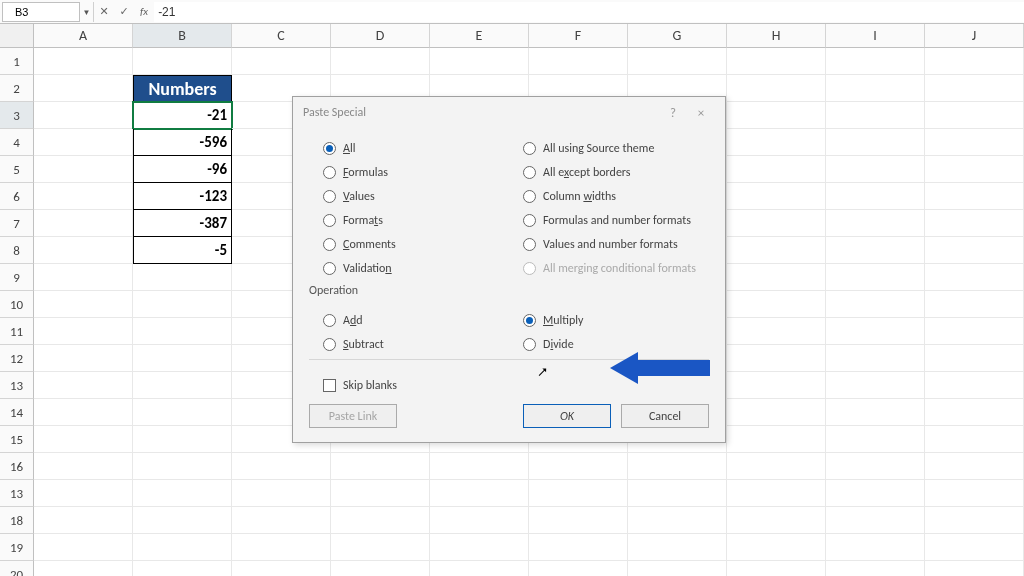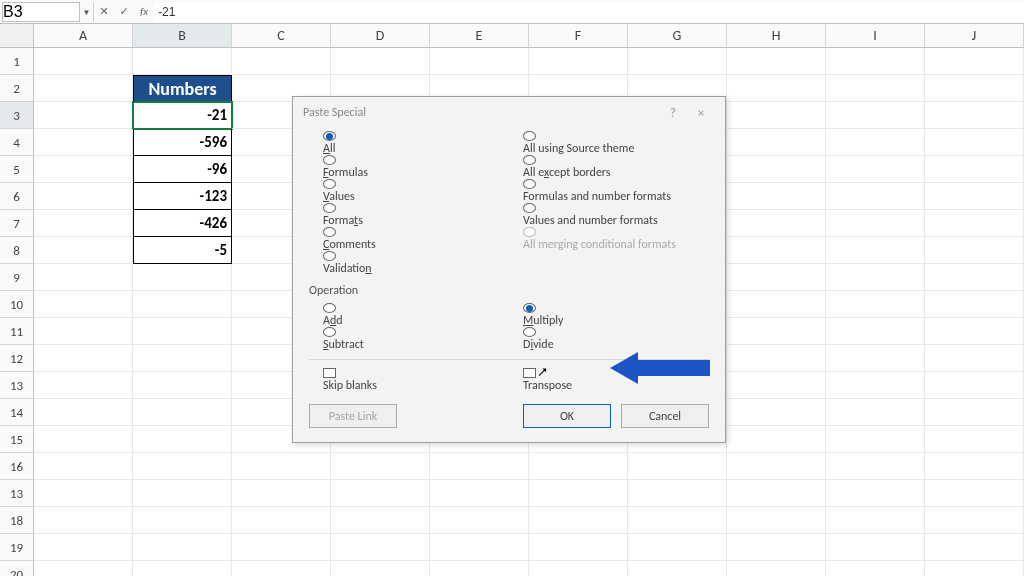--- a/index.html
+++ b/index.html
@@ -18,22 +18,22 @@
       align-items: center;
       height: 24px;
       border-bottom: 1px solid #c0c0c0;
       background: #fafafa;
     }
     .name-box {
       width: 78px;
       height: 20px;
       border: 1px solid #c0c0c0;
       background: #fff;
-      font-size: 16px;
-      padding: 2px 0;
+      font-size: 11px;
+      padding: 2px 12px;
       margin-left: 2px;
     }
     .name-dropdown {
       width: 14px;
       height: 20px;
       color: #555;
       text-align: center;
       font-size: 8px;
       line-height: 20px;
       border-right: 1px solid #d0d0d0;
@@ -180,27 +180,26 @@
       margin: 8px 0 6px 0;
     }
     .options-row {
       display: flex;
     }
     .options-col {
       flex: 1;
     }
     .radio-opt, .check-opt {
       display: flex;
-      align-items: flex-start;
+      align-items: flex-end;
       height: 24px;
       padding-left: 14px;
       color: #444;
       font-size: 12px;
       cursor: pointer;
-      flex-direction: column;
     }
     .radio-opt.disabled, .check-opt.disabled {
       color: #aaa;
     }
     .radio-circle {
       width: 13px; height: 13px;
       border: 1px solid #666;
       border-radius: 50%;
       margin-right: 7px;
       display: flex;
@@ -233,21 +232,21 @@
       border: 1px solid #aaa;
       background: #efefef;
       font-size: 12px;
       color: #444;
       cursor: pointer;
       display: flex;
       align-items: center;
       justify-content: center;
     }
     .btn.disabled { color: #a5a5a5; }
-    .btn.primary { border: 1.5px solid #0a5fb8; }
+    .btn.primary { border: 1.5px solid #0a5fb8; font-style: italic; }
     .right-btns { display: flex; gap: 10px; }
     .divider {
       height: 1px;
       background: #d6d6d6;
       margin: 8px 0;
     }
     
     .arrow {
       position: absolute;
       left: 610px;
@@ -381,21 +380,21 @@
         <div class="cell"></div>
         <div class="cell"></div>
         <div class="cell"></div>
         <div class="cell"></div>
         <div class="cell"></div>
         <div class="cell"></div>
         <div class="cell"></div>
       </div>
       <div class="row">
         <div class="cell"></div>
-        <div class="cell data-cell">-426</div>
+        <div class="cell data-cell">-387</div>
         <div class="cell"></div>
         <div class="cell"></div>
         <div class="cell"></div>
         <div class="cell"></div>
         <div class="cell"></div>
         <div class="cell"></div>
         <div class="cell"></div>
         <div class="cell"></div>
       </div>
       <div class="row">
@@ -597,20 +596,24 @@
           <div class="radio-opt">
             <span class="radio-circle"></span>
             <span>All using Source theme</span>
           </div>
           <div class="radio-opt">
             <span class="radio-circle"></span>
             <span>All e<span class="accel">x</span>cept borders</span>
           </div>
           <div class="radio-opt">
             <span class="radio-circle"></span>
+            <span>Column <span class="accel">w</span>idths</span>
+          </div>
+          <div class="radio-opt">
+            <span class="radio-circle"></span>
             <span>Formulas and number formats</span>
           </div>
           <div class="radio-opt">
             <span class="radio-circle"></span>
             <span>Values and number formats</span>
           </div>
           <div class="radio-opt disabled">
             <span class="radio-circle"></span>
             <span>All merging conditional formats</span>
           </div>
@@ -640,26 +643,20 @@
             <span>D<span class="accel">i</span>vide</span>
           </div>
         </div>
     </div>
     <div class="divider"></div>
     <div class="options-row">
       <div class="options-col">
         <div class="check-opt">
           <span class="check-box"></span>
           <span>Skip blanks</span>
-        </div>
-      </div>
-      <div class="options-col">
-        <div class="check-opt">
-          <span class="check-box"></span>
-          <span>Transpose</span>
         </div>
       </div>
     </div>
     <div class="dialog-buttons">
       <div class="btn disabled">Paste Link</div>
       <div class="right-btns">
         <div class="btn primary">OK</div>
         <div class="btn">Cancel</div>
       </div>
     </div>

